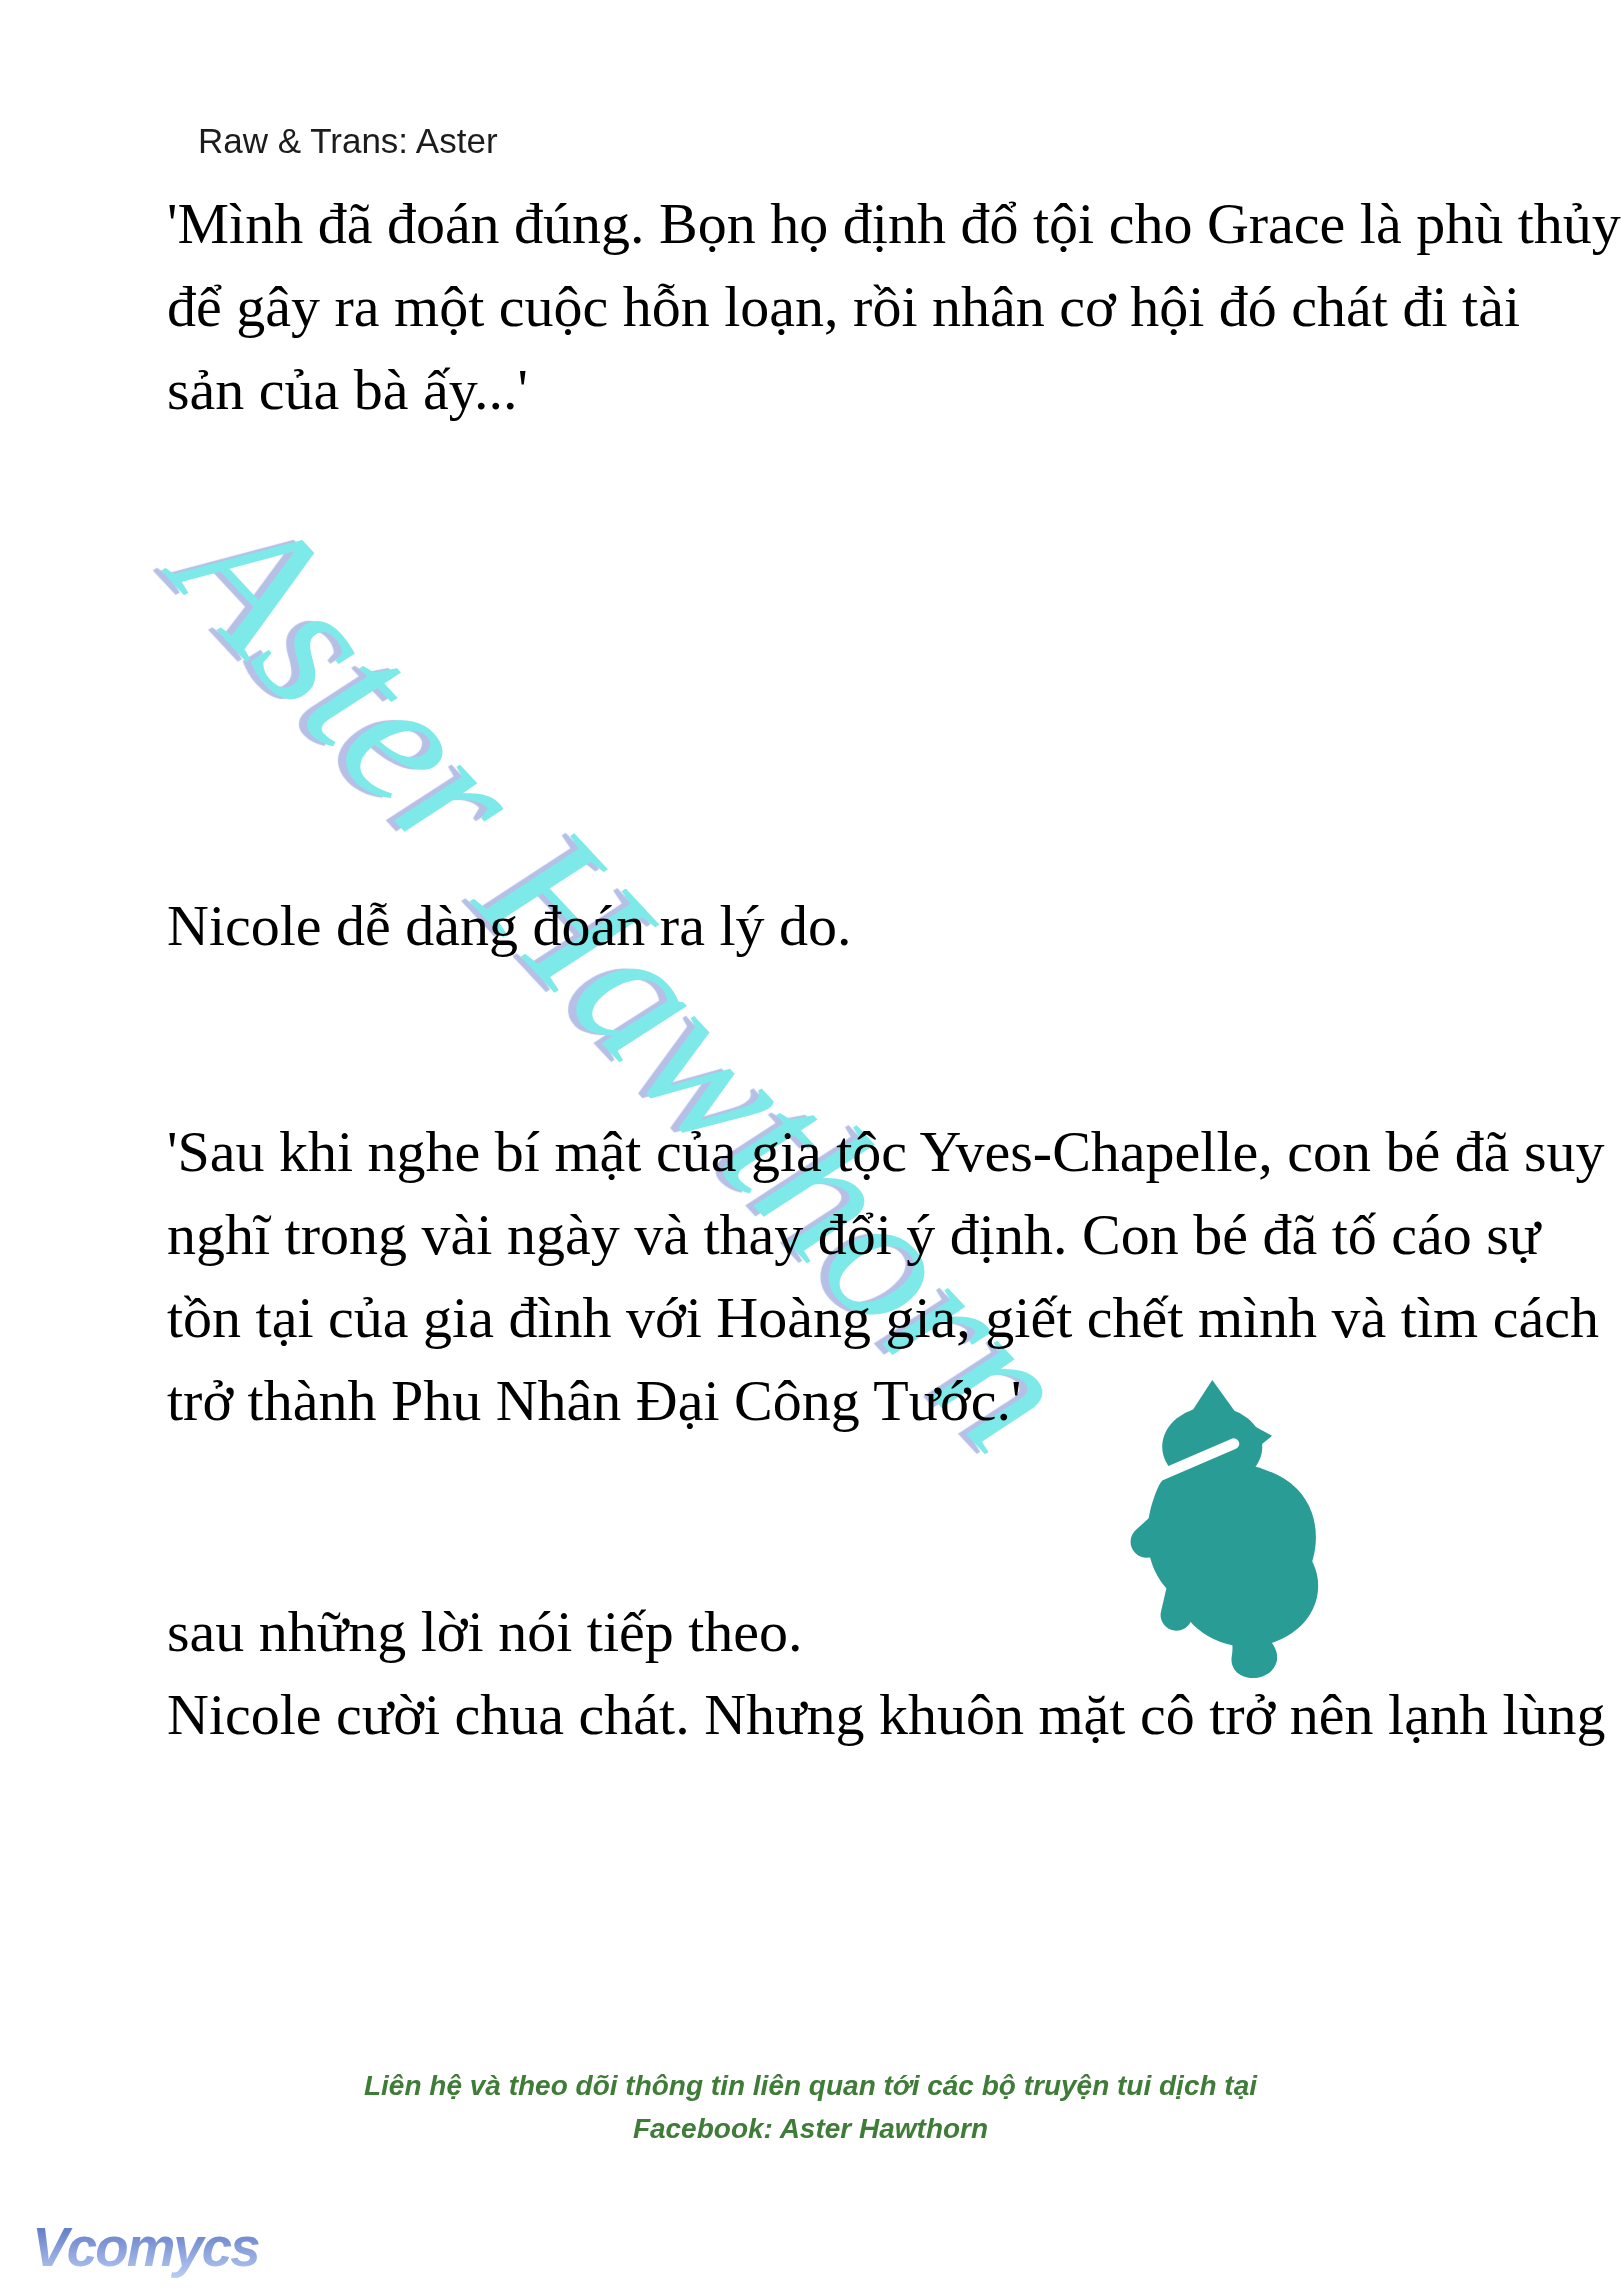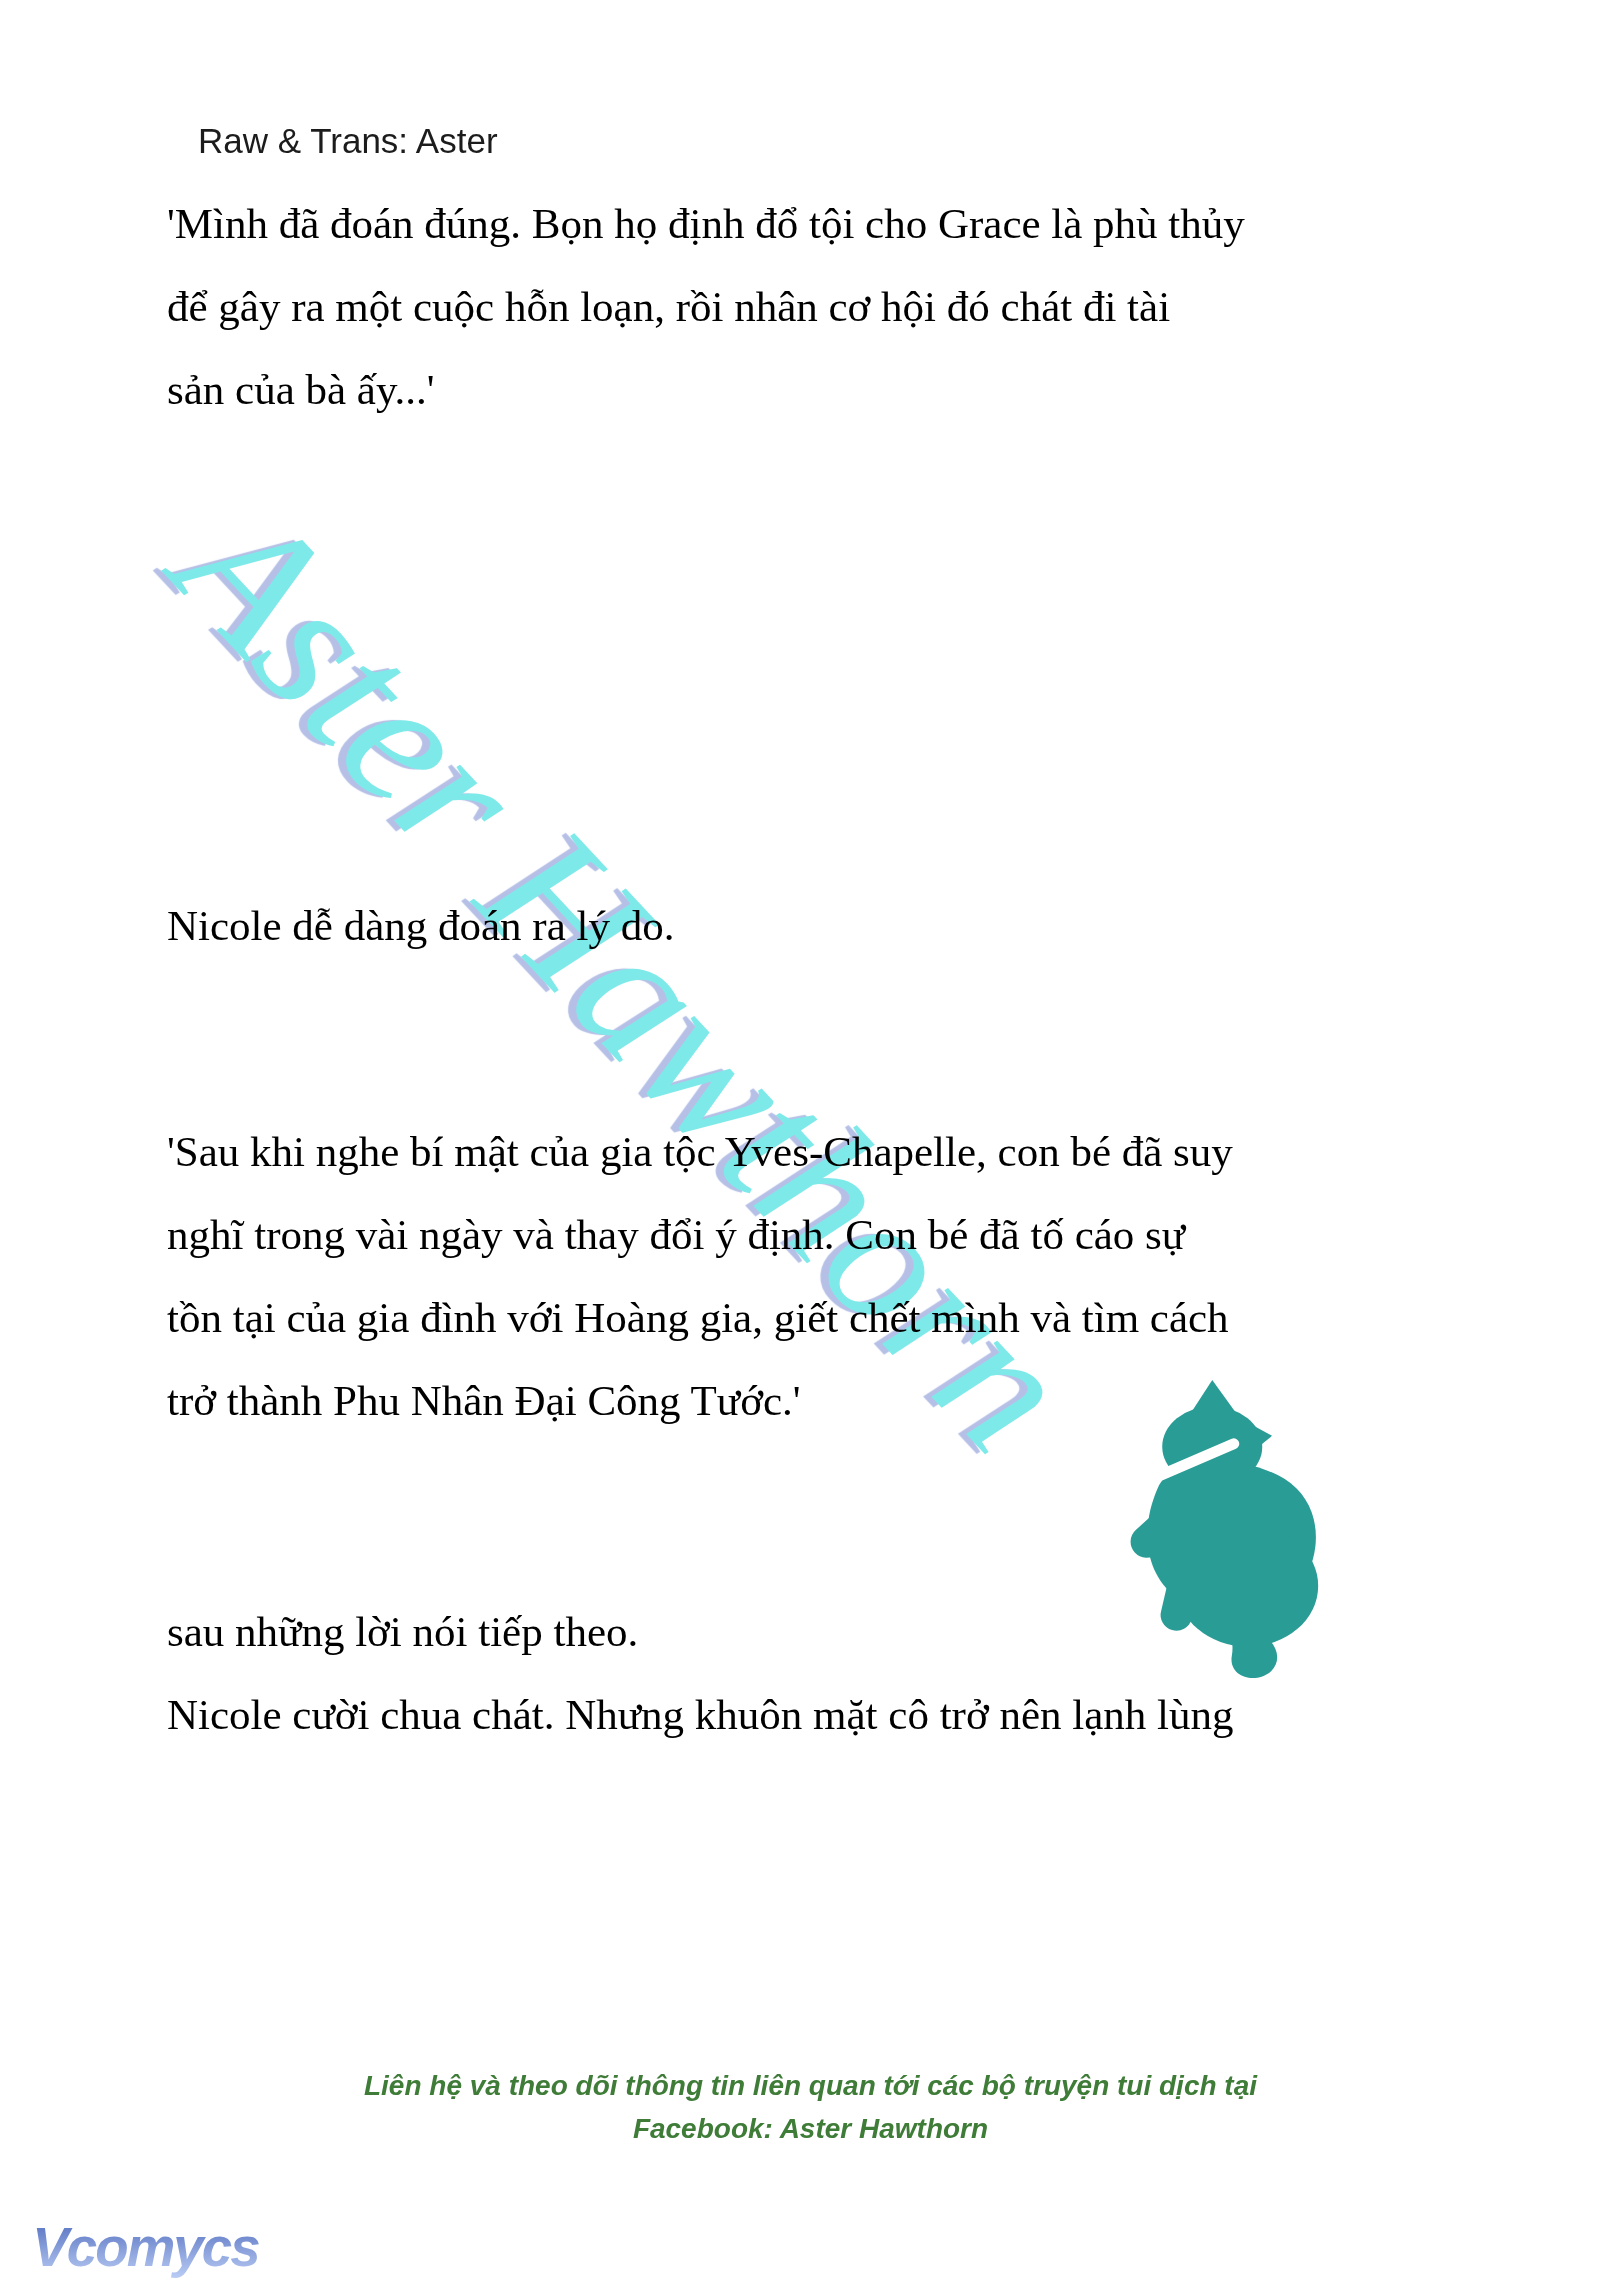--- a/index.html
+++ b/index.html
@@ -16,21 +16,21 @@
   .watermark {
     position:absolute; left:294px; top:461px;
     transform:rotate(47deg); transform-origin:0 0;
     font-family:"Liberation Serif", serif; font-style:italic;
     font-size:188px; color:#7deae9;
     text-shadow:-5.9px 5.9px 1px #b6c0e6;
     white-space:nowrap; z-index:1;
   }
   .para {
     position:absolute; left:167px; z-index:2;
-    font-size:43px; line-height:83px; color:#000000; white-space:nowrap;
+    font-size:58px; line-height:83px; color:#000000; white-space:nowrap;
   }
   .para-1 { top:182px; }
   .para-2 { top:580px; }
   .para-3 { top:884px; }
   .para-4 { top:1110px; }
   .para-5 { top:1590px; }
   .cat {
     position:absolute; left:1122px; top:1377px; z-index:1;
   }
   .footer {

